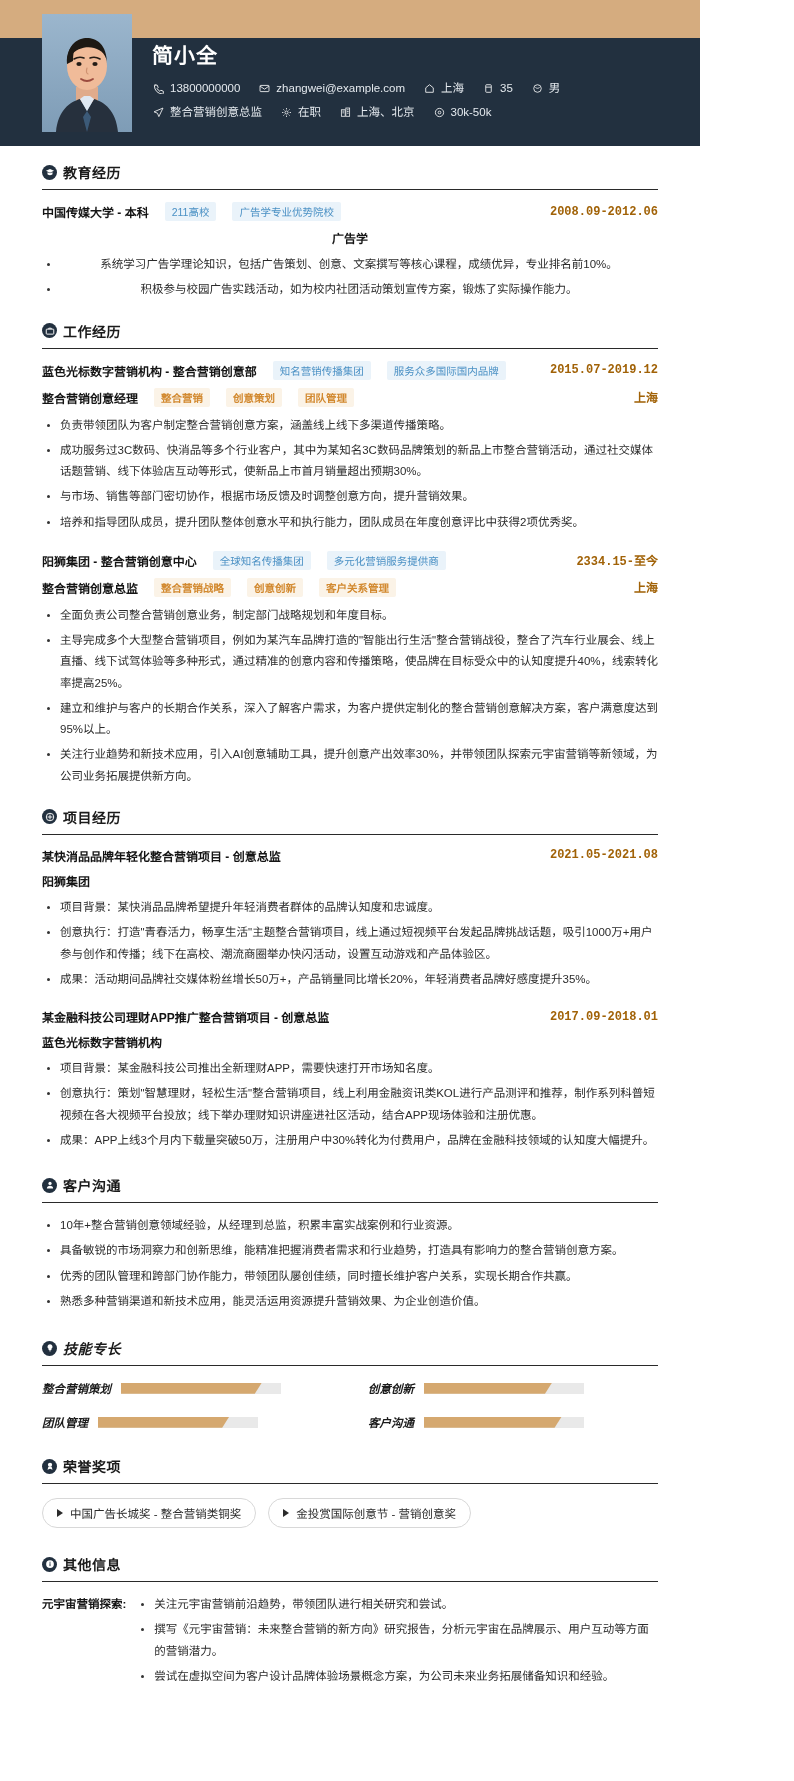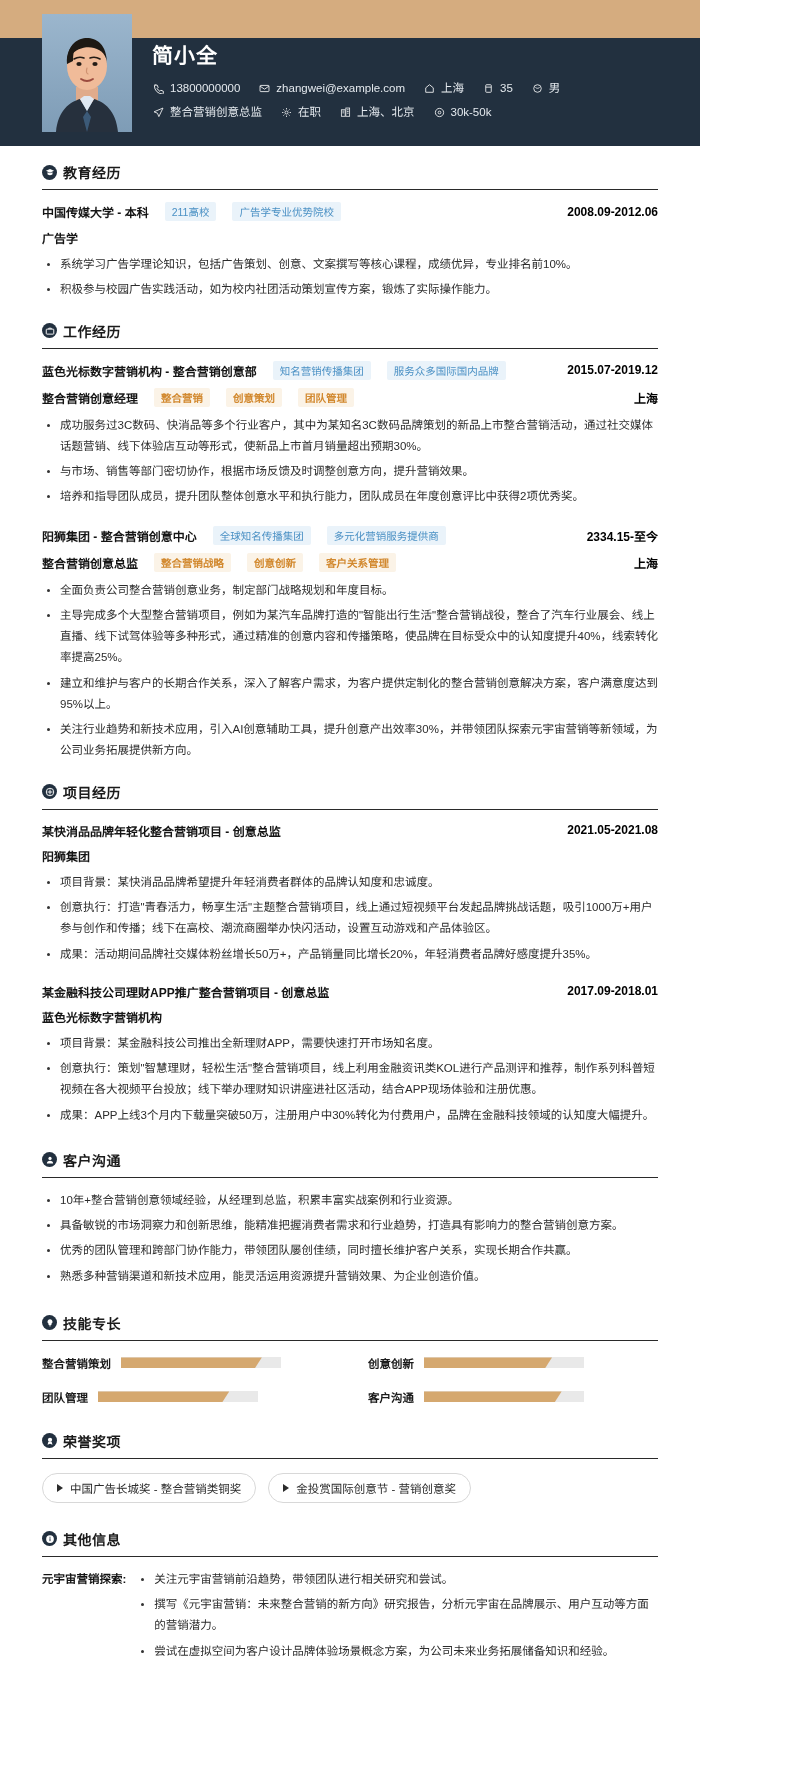--- a/index.html
+++ b/index.html
@@ -87,21 +87,21 @@
     opacity: .92;
   }
   .meta-item .mi svg { width: 11px; height: 11px; display: block; }
 
   
   .body {
     padding: 0 42px 24px 42px;
   }
 
   .section { margin-top: 20px; }
-  .section:first-child { margin-top: 16px; }
+  .section:first-child { margin-top: 16px; text-align: center; }
 
   .sec-head {
     display: flex;
     align-items: center;
     gap: 6px;
     padding-bottom: 7px;
   }
   .sec-icon {
     width: 15px; height: 15px;
     border-radius: 50%;
@@ -143,23 +143,24 @@
   }
   .entry-title {
     font-size: 12px;
     font-weight: bold;
     color: #141414;
     white-space: nowrap;
   }
   .entry-right {
     font-size: 12px;
     font-weight: bold;
-    color: #000000;
+    color: #a16207;
     white-space: nowrap;
     flex: none;
+    font-family: Liberation Mono, monospace;
   }
 
   .tag-blue {
     font-size: 10.5px;
     color: #4a90c4;
     background: #eaf3fa;
     padding: 2px 7px;
     border-radius: 2px;
     white-space: nowrap;
     font-weight: normal;
@@ -471,20 +472,21 @@
         <div class="entry-line">
           <div class="entry-left">
             <span class="entry-title">整合营销创意经理</span>
             <span class="tag-orange">整合营销</span>
             <span class="tag-orange">创意策划</span>
             <span class="tag-orange">团队管理</span>
           </div>
           <span class="entry-right">上海</span>
         </div>
         <ul class="bullets">
+          <li>负责带领团队为客户制定整合营销创意方案，涵盖线上线下多渠道传播策略。</li>
           <li>成功服务过3C数码、快消品等多个行业客户，其中为某知名3C数码品牌策划的新品上市整合营销活动，通过社交媒体话题营销、线下体验店互动等形式，使新品上市首月销量超出预期30%。</li>
           <li>与市场、销售等部门密切协作，根据市场反馈及时调整创意方向，提升营销效果。</li>
           <li>培养和指导团队成员，提升团队整体创意水平和执行能力，团队成员在年度创意评比中获得2项优秀奖。</li>
         </ul>
       </div>
 
       <div class="entry" style="margin-top:18px;">
         <div class="entry-line">
           <div class="entry-left">
             <span class="entry-title">阳狮集团 - 整合营销创意中心</span>
@@ -566,21 +568,21 @@
       </div>
       <div class="sec-rule"></div>
       <ul class="bullets">
         <li>10年+整合营销创意领域经验，从经理到总监，积累丰富实战案例和行业资源。</li>
         <li>具备敏锐的市场洞察力和创新思维，能精准把握消费者需求和行业趋势，打造具有影响力的整合营销创意方案。</li>
         <li>优秀的团队管理和跨部门协作能力，带领团队屡创佳绩，同时擅长维护客户关系，实现长期合作共赢。</li>
         <li>熟悉多种营销渠道和新技术应用，能灵活运用资源提升营销效果、为企业创造价值。</li>
       </ul>
     </div>
 
-    <div class="section" style="margin-top:26px;">
+    <div class="section" style="margin-top:26px;font-style:italic;">
       <div class="sec-head">
         <span class="sec-icon">
           <svg viewBox="0 0 16 16" fill="#ffffff">
               <path d="M8 2a4 4 0 0 0-2.3 7.3V11h4.6V9.3A4 4 0 0 0 8 2z"></path>
               <rect x="6.2" y="11.8" width="3.6" height="1.3" rx=".6"></rect>
             </svg>
         </span>
         <span class="sec-title">技能专长</span>
       </div>
       <div class="sec-rule"></div>

